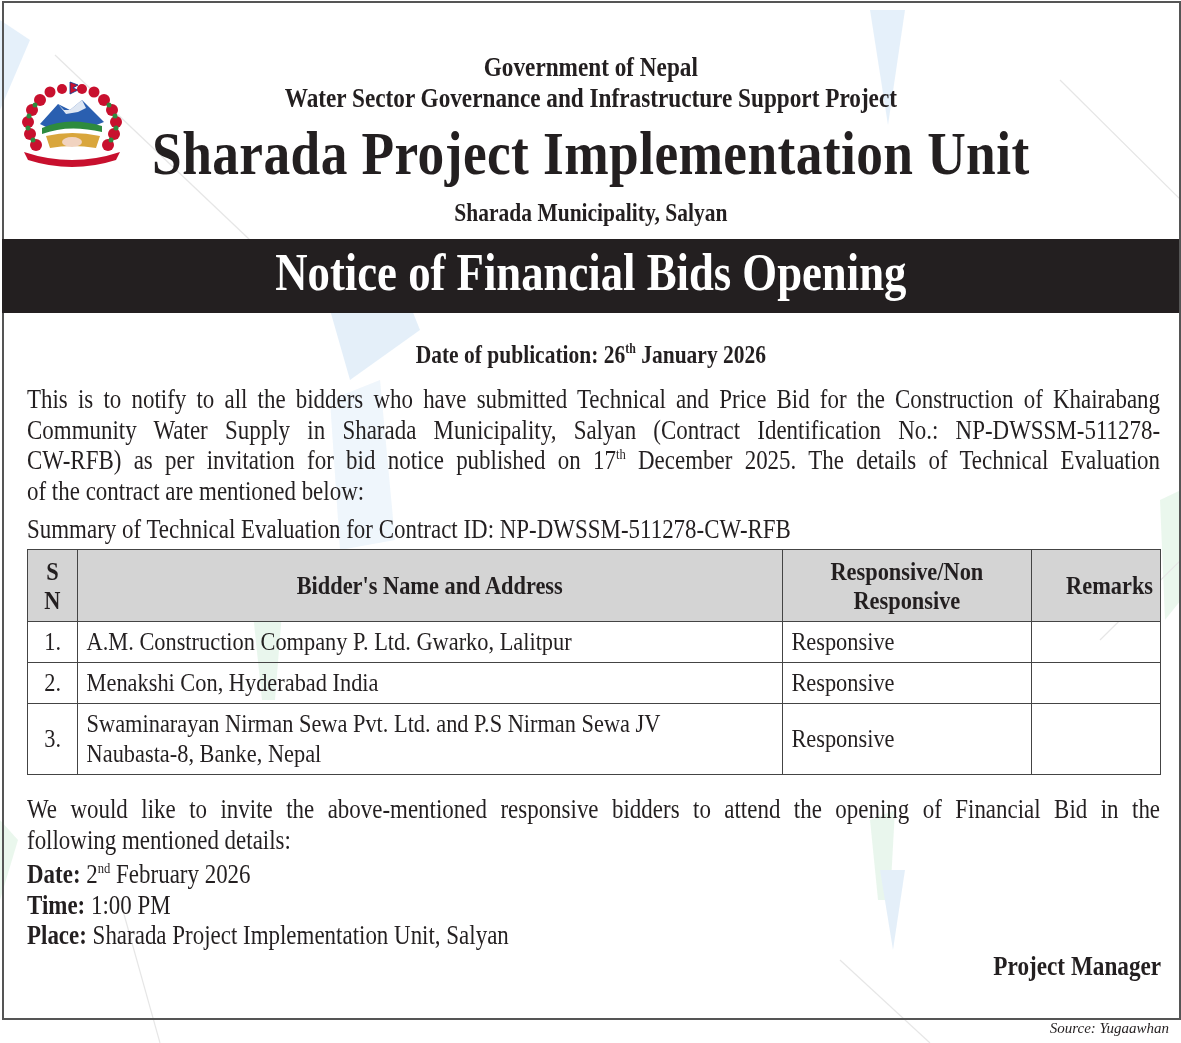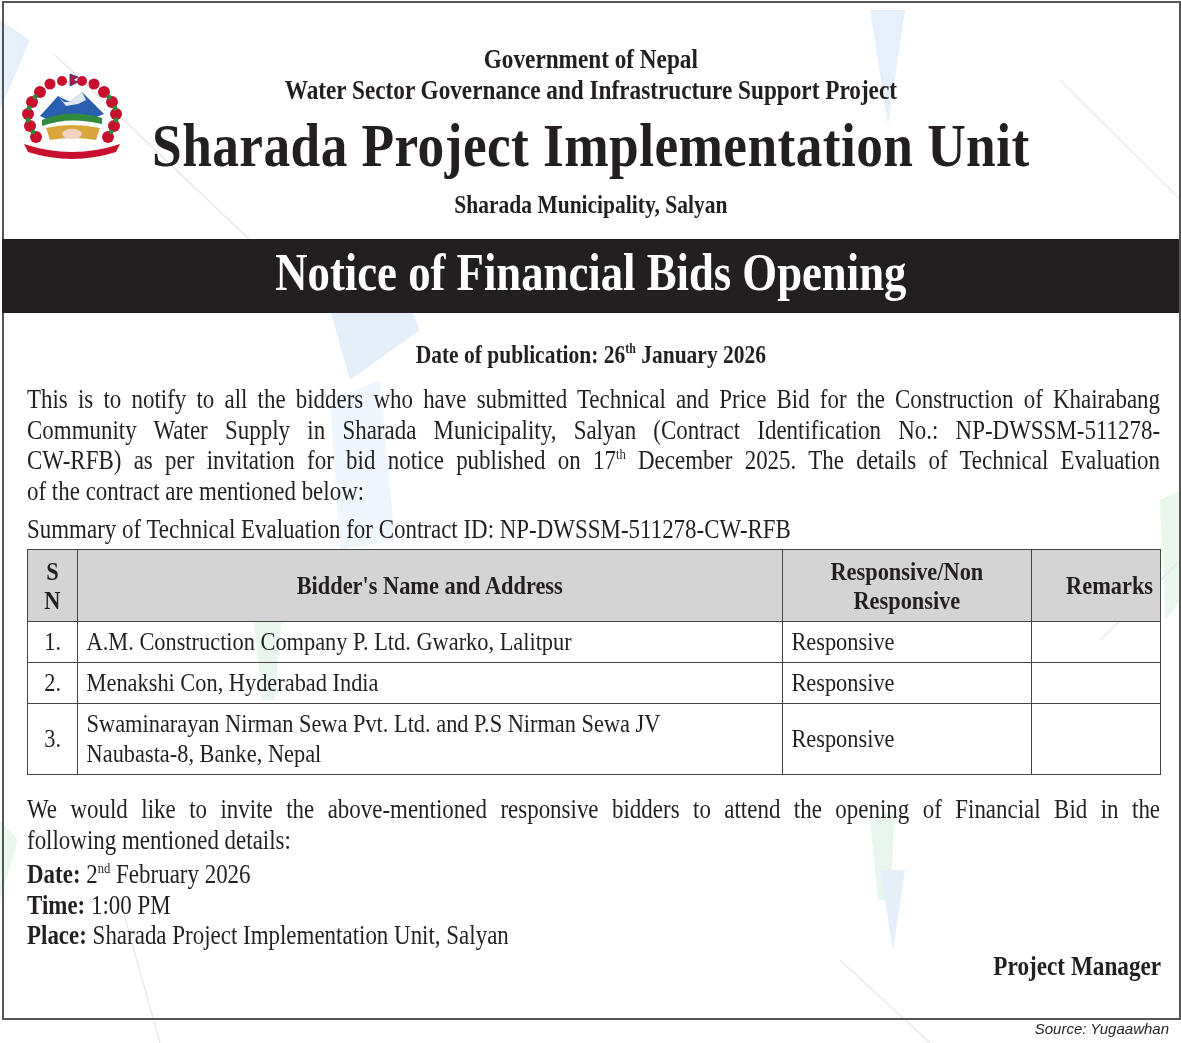--- a/index.html
+++ b/index.html
@@ -1,19 +1,19 @@
 <!DOCTYPE html>
 <html><head>
   <meta charset="utf-8">
   <style>
     html, body { margin: 0; padding: 0; background: #ffffff; }
     body { width: 1181px; height: 1043px; position: relative; overflow: hidden; font-family: "Liberation Serif", serif; color: #231f20; }
     .frame { position: absolute; left: 2px; top: 1px; width: 1175px; height: 1015px; border: 2px solid #555; border-top-width: 2px; box-sizing: content-box; }
     .wm { position: absolute; pointer-events: none; }
-    .header { position: absolute; left: 0; top: 8px; width: 1175px; height: 238px; }
+    .header { position: absolute; left: 0; top: 16px; width: 1175px; height: 238px; }
     .logo { position: absolute; left: 18px; top: 62px; width: 108px; height: 92px; }
     .h-gov { position: absolute; left: 0; width: 1181px; top: 36px; text-align: center; font-weight: bold; font-size: 27px; transform: scaleX(0.86); transform-origin: 593px 0; }
     .h-project { position: absolute; left: 0; width: 1181px; top: 67px; text-align: center; font-weight: bold; font-size: 27px; transform: scaleX(0.86); transform-origin: 593px 0; }
     .h-unit { position: absolute; left: 0; width: 1181px; top: 102px; text-align: center; font-weight: bold; font-size: 62px; transform: scaleX(0.86); transform-origin: 593px 0; letter-spacing: 0.5px; }
     .h-muni { position: absolute; left: 0; width: 1181px; top: 183px; text-align: center; font-weight: bold; font-size: 25px; transform: scaleX(0.86); transform-origin: 593px 0; }
     .titlebar { position: absolute; left: 2px; top: 239px; width: 1177px; height: 74px; background: #231f20; }
     .titlebar-text { position: absolute; left: 0; width: 1181px; top: 243px; text-align: center; color: #ffffff; font-weight: bold; font-size: 52px; transform: scaleX(0.86); transform-origin: 593px 0; }
     .pubdate { position: absolute; left: 0; width: 1181px; top: 341px; text-align: center; font-weight: bold; font-size: 25px; transform: scaleX(0.86); transform-origin: 593px 0; }
     sup { font-size: 0.55em; vertical-align: 0.7em; line-height: 0; }
     .para { position: absolute; left: 27px; width: 1133px; font-size: 27px; line-height: 30.5px; text-align: justify; transform: scaleX(0.85); transform-origin: 0 0; width: 1333px; }
@@ -33,21 +33,21 @@
     .c-rem { width: 128px; text-align: right; }
     td.c-name .cell-inner, th.c-name.left .cell-inner { transform-origin: 0 50%; padding-left: 10px; }
     th.c-name .cell-inner { transform-origin: 50% 50%; }
     .name-lines { line-height: 30px; }
     .p2 { position: absolute; left: 27px; top: 794px; font-size: 27px; line-height: 30.5px; transform: scaleX(0.85); transform-origin: 0 0; width: 1333px; }
     .p2 .line { display: block; text-align: justify; text-align-last: justify; white-space: nowrap; }
     .p2 .line.last { text-align-last: left; }
     .details { position: absolute; left: 27px; top: 859px; font-size: 27px; line-height: 30.5px; transform: scaleX(0.85); transform-origin: 0 0; white-space: nowrap; }
     .details .lbl { font-weight: bold; }
     .signature { position: absolute; right: 20px; top: 951px; font-weight: bold; font-size: 27px; transform: scaleX(0.86); transform-origin: 100% 0; white-space: nowrap; }
-    .source { position: absolute; right: 12px; top: 1020px; font-family: Liberation Sans, sans-serif; font-style: italic; font-size: 15px; color: #231f20; }
+    .source { position: absolute; right: 12px; top: 1020px; font-family: Liberation Serif, serif; font-style: italic; font-size: 15px; color: #231f20; }
   </style>
 </head>
 <body>
 
 <svg class="wm" width="1181" height="1043" style="left:0;top:0;">
   <g opacity="0.55">
     <polygon points="870,10 905,10 888,125" fill="#cfe3f5"></polygon>
     <polygon points="0,20 30,40 0,110" fill="#cfe3f5"></polygon>
     <polygon points="1160,500 1181,490 1181,600 1165,620" fill="#d8f0df"></polygon>
     <polygon points="250,585 285,575 275,700 262,700" fill="#d8f0df"></polygon>

